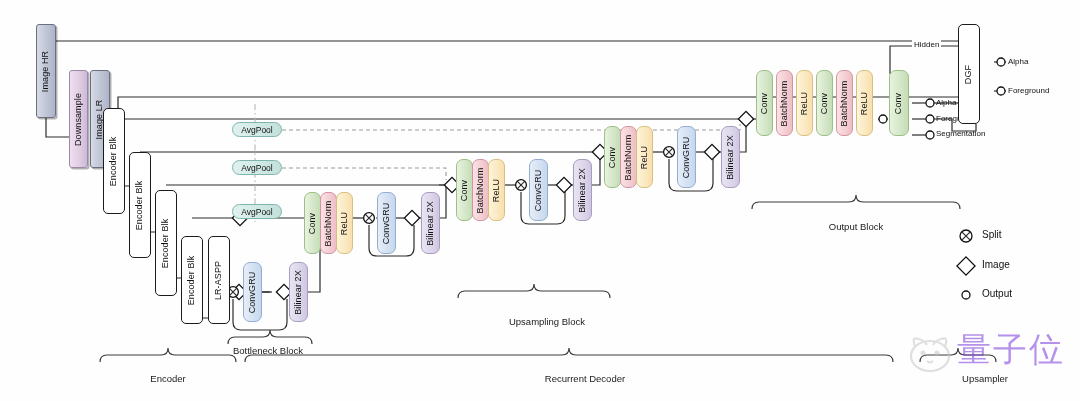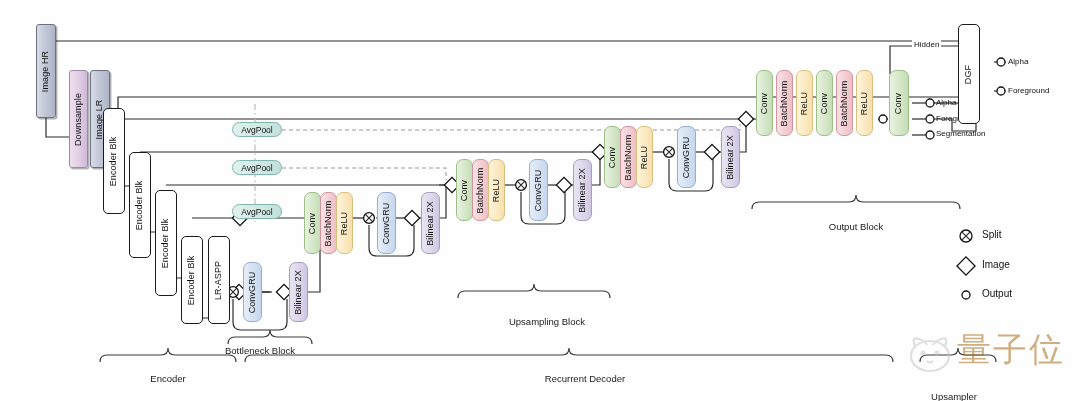--- a/index.html
+++ b/index.html
@@ -34,21 +34,21 @@
 
   .avgpool{position:absolute;box-sizing:border-box;display:flex;align-items:center;justify-content:center;
            font-size:8.5px;color:#111;white-space:nowrap;}
 
   .caption{position:absolute;font-size:9.5px;color:#1a1a1a;white-space:nowrap;text-align:center;}
   .portlabel{position:absolute;font-size:8px;color:#111;white-space:nowrap;}
   .legendlabel{position:absolute;font-size:10px;color:#111;white-space:nowrap;}
 
   
   #wm{position:absolute;left:905px;top:330px;width:170px;height:60px;pointer-events:none;opacity:.5;}
-  #wm .cjk{position:absolute;left:52px;top:2px;font-size:34px;color:#a16207;
+  #wm .cjk{position:absolute;left:52px;top:2px;font-size:34px;color:#6d28d9;
       font-family:"DejaVu Sans",sans-serif;letter-spacing:2px;line-height:1;}
 </style>
 </head>
 <body>
 
 <div id="root">
 
   <svg id="svg" viewBox="0 0 1080 401">
     <defs>
       <style>
@@ -324,25 +324,25 @@
 
   <div class="portlabel" style="left:912px;top:40px;background:#fefefe;padding:0 2px;">Hidden</div>
 
   <div class="vbox plain" style="left:958px;top:24px;width:22px;height:100px;">
     <span>DGF</span>
   </div>
   <div class="portlabel" style="left:1008px;top:57px;">Alpha</div>
   <div class="portlabel" style="left:1008px;top:86px;">Foreground</div>
 
   <div class="caption" style="left:100px;top:373px;width:136px;">Encoder</div>
-  <div class="caption" style="left:192px;top:345px;width:136px;">Bottleneck Block</div>
+  <div class="caption" style="left:200px;top:345px;width:136px;">Bottleneck Block</div>
   <div class="caption" style="left:471px;top:316px;width:152px;">Upsampling Block</div>
   <div class="caption" style="left:485px;top:373px;width:200px;">Recurrent Decoder</div>
   <div class="caption" style="left:752px;top:221px;width:208px;">Output Block</div>
-  <div class="caption" style="left:900px;top:391px;width:108px;">Upsampler</div>
+  <div class="caption" style="left:900px;top:373px;width:108px;text-align:right;">Upsampler</div>
 
   <div class="legendlabel" style="left:982px;top:229px;">Split</div>
   <div class="legendlabel" style="left:982px;top:259px;">Image</div>
   <div class="legendlabel" style="left:982px;top:288px;">Output</div>
 
   <div id="wm">
     <svg width="56" height="48" viewBox="0 0 56 48">
       <g fill="none" stroke="#c2c2c2" stroke-width="2.2">
         <path d="M10 16 Q6 6 14 9 Q20 11 22 15"></path>
         <path d="M40 16 Q44 6 36 9 Q30 11 28 15"></path>

